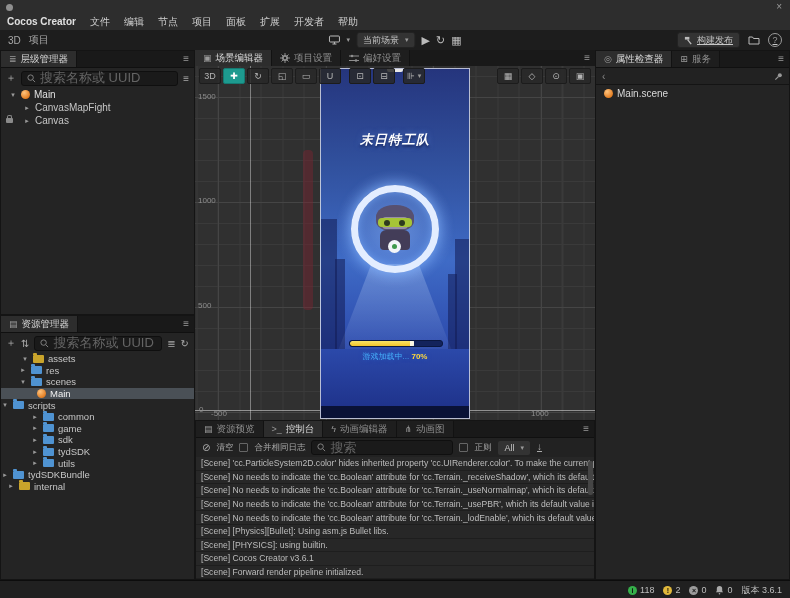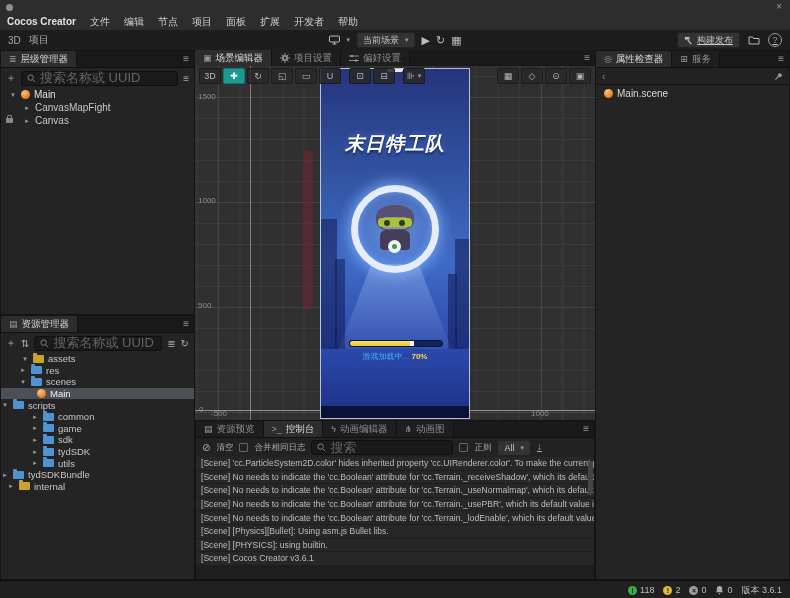--- a/index.html
+++ b/index.html
@@ -79,21 +79,21 @@
     box-sizing:border-box;overflow:hidden;
     background:linear-gradient(180deg,#25357d 0%,#31519e 28%,#3f6bc6 55%,#2d4cae 78%,#1d2f86 100%);}
   .notch{position:absolute;left:50%;top:0;transform:translateX(-50%);width:16px;height:3px;background:#e8e8e8;border-radius:0 0 2px 2px;}
   .bldg{position:absolute;background:rgba(18,28,84,.55);}
   .glow{position:absolute;left:50%;top:160px;transform:translate(-50%,-50%);width:120px;height:120px;border-radius:50%;
         background:radial-gradient(circle,rgba(150,190,255,.45),rgba(150,190,255,0) 70%);}
   .beam{position:absolute;left:0;top:195px;width:100%;height:85px;background:linear-gradient(180deg,rgba(210,228,255,.28),rgba(210,228,255,.05));
         clip-path:polygon(34% 0,66% 0,88% 100%,12% 100%);}
   .ring{position:absolute;left:50%;top:160px;transform:translate(-50%,-50%);width:88px;height:88px;border-radius:50%;
         border:7px solid #e3edff;box-shadow:0 0 14px rgba(130,180,255,.9),inset 0 0 10px rgba(130,180,255,.7);box-sizing:border-box;}
-  .gamelogo{position:absolute;left:0;top:62px;width:100%;text-align:center;color:#fff;font-size:19px;font-weight:bold;
+  .gamelogo{position:absolute;left:0;top:62px;width:100%;text-align:center;color:#fff;font-size:13px;font-weight:bold;
             font-style:italic;letter-spacing:1px;text-shadow:0 2px 3px rgba(10,20,70,.9),0 0 6px rgba(120,170,255,.5);}
   .chr{position:absolute;left:50%;top:160px;transform:translate(-50%,-50%);width:46px;height:52px;}
   .chr .hood{position:absolute;left:4px;top:2px;width:38px;height:26px;background:#575070;border-radius:46% 46% 38% 38%;}
   .chr .face{position:absolute;left:10px;top:14px;width:26px;height:12px;background:#988fa6;border-radius:4px;}
   .chr .gog{position:absolute;left:6px;top:15px;width:34px;height:9px;background:#a6c437;border-radius:4px;}
   .chr .gog i{position:absolute;top:1.5px;width:6px;height:6px;border-radius:50%;background:#2e3a1e;}
   .chr .gog i.l{left:6px;} .chr .gog i.r{left:21px;}
   .chr .body{position:absolute;left:8px;top:27px;width:30px;height:20px;background:#433d58;border-radius:6px 6px 4px 4px;}
   .chr .ball{position:absolute;left:16px;top:37px;width:13px;height:13px;border-radius:50%;background:#f2f5f8;}
   .chr .ball::after{content:"";position:absolute;left:4px;top:4px;width:5px;height:5px;background:#3f9a4c;border-radius:50%;}
@@ -449,20 +449,21 @@
   </div>
   <div class="logwrap">
     <div class="logline">[Scene] 'cc.ParticleSystem2D.color' hides inherited property 'cc.UIRenderer.color'. To make the current property override that i</div>
     <div class="logline">[Scene] No needs to indicate the 'cc.Boolean' attribute for 'cc.Terrain._receiveShadow', which its default value is type of Boole</div>
     <div class="logline">[Scene] No needs to indicate the 'cc.Boolean' attribute for 'cc.Terrain._useNormalmap', which its default value is type of Boole</div>
     <div class="logline">[Scene] No needs to indicate the 'cc.Boolean' attribute for 'cc.Terrain._usePBR', which its default value is type of Boolean.</div>
     <div class="logline">[Scene] No needs to indicate the 'cc.Boolean' attribute for 'cc.Terrain._lodEnable', which its default value is type of Boolean.</div>
     <div class="logline">[Scene] [Physics][Bullet]: Using asm.js Bullet libs.</div>
     <div class="logline">[Scene] [PHYSICS]: using builtin.</div>
     <div class="logline">[Scene] Cocos Creator v3.6.1</div>
+    <div class="logline">[Scene] Forward render pipeline initialized.</div>
     <div class="cscroll"></div>
   </div>
 </div>
 
 <div id="inspector" class="abs panel">
   <div class="tabbar">
     <div class="tab active">
       <span class="ticon">◎</span>
       <span>属性检查器</span>
     </div>

